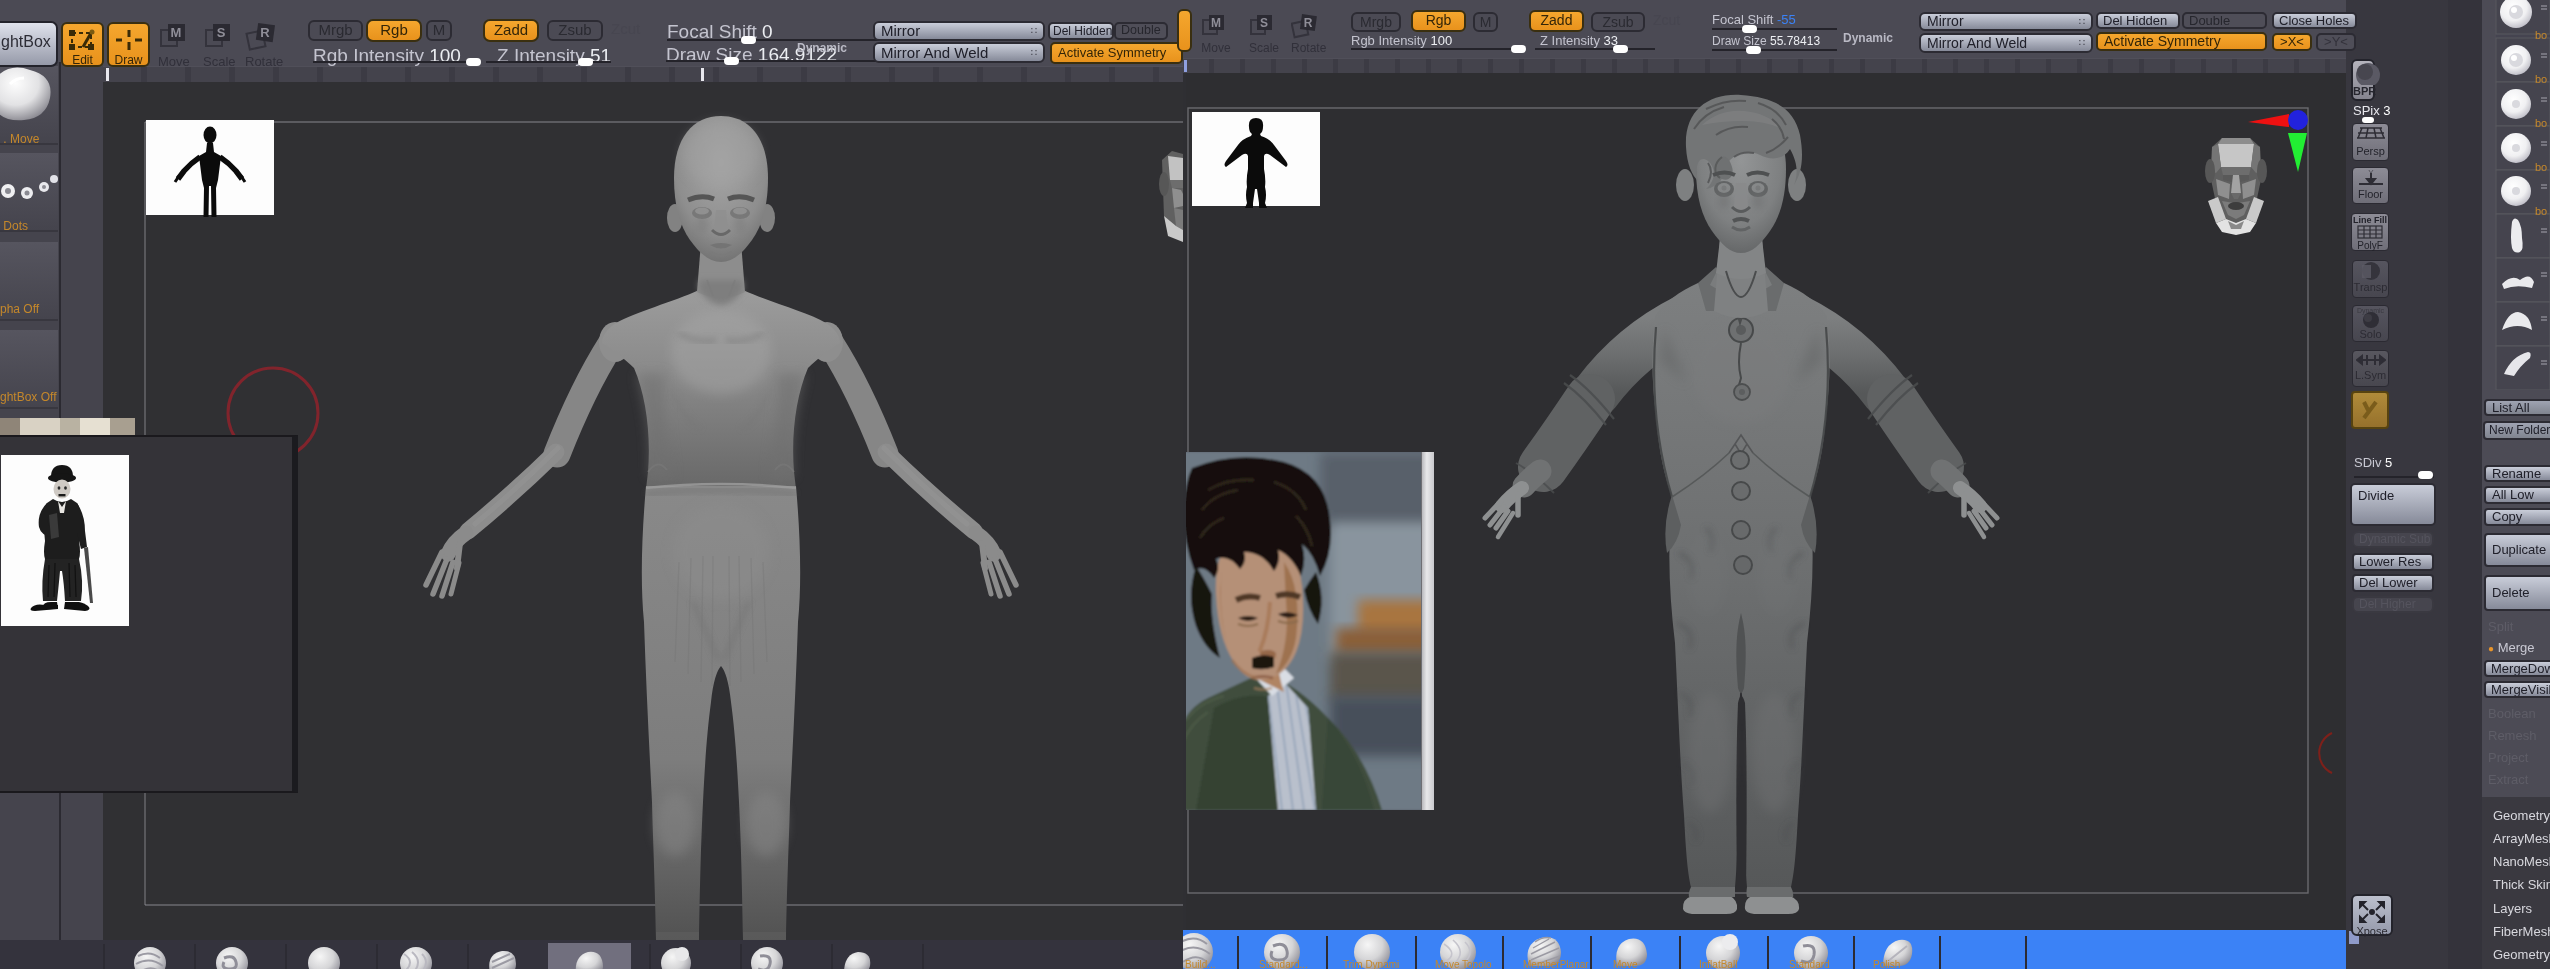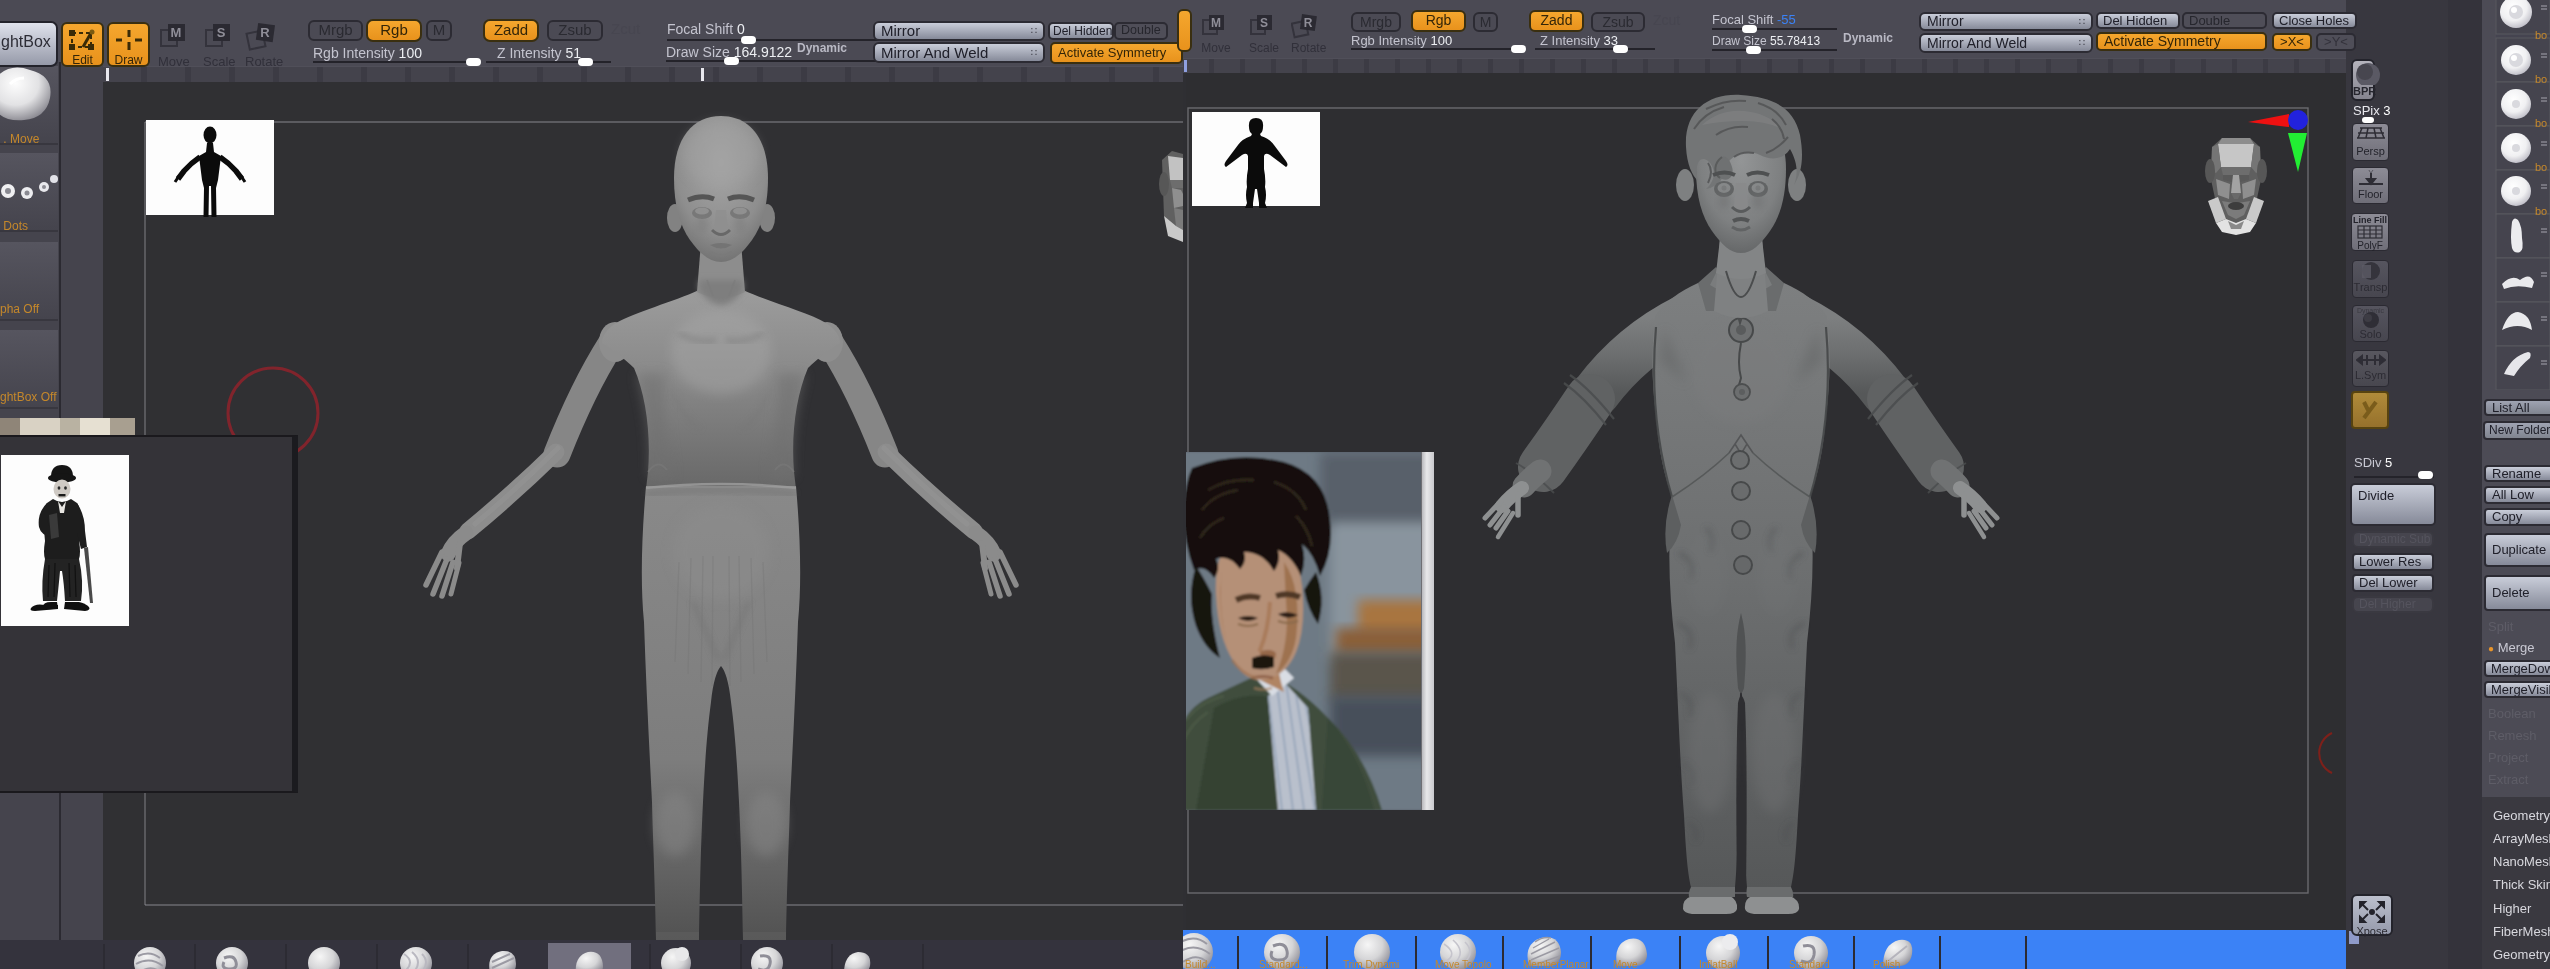--- a/index.html
+++ b/index.html
@@ -5,21 +5,21 @@
 .abs{position:absolute;}
 #root{position:relative;width:2550px;height:969px;background:#2f2f33;overflow:hidden;}
 .toolbar{background:#4b4a54;}
 .strip{background:#3b3a43;overflow:hidden;}
 .canvas{background:#303033;}
 .obtn{background:linear-gradient(#f5a72e,#e8921c);border:2px solid #3a2f10;border-radius:6px;color:#332508;text-align:center;white-space:nowrap;overflow:hidden;}
 .dbtn{background:transparent;border:2px solid #2c2b33;border-radius:6px;color:#2a2a31;text-align:center;white-space:nowrap;overflow:hidden;line-height:16px;}
 .dbtn2{background:#4f4e58;border:2px solid #2c2b33;border-radius:6px;color:#26262d;text-align:center;white-space:nowrap;overflow:hidden;line-height:13px;}
 .lbtn{background:linear-gradient(#c9cdd9,#868a99);border:2px solid #2c2b33;border-radius:6px;color:#20202a;white-space:nowrap;overflow:hidden;line-height:14px;}
 .gbtn{background:#46454e;border:2px solid #3a3941;border-radius:6px;color:#55545e;white-space:nowrap;overflow:hidden;line-height:13px;}
-.sliderlab{color:#c4c4cf;font-size:14px;white-space:nowrap;}
+.sliderlab{color:#c4c4cf;font-size:19px;white-space:nowrap;}
 .sline{position:absolute;height:2px;background:#24232a;}
 .shandle{position:absolute;width:15px;height:8px;background:#fff;border-radius:4px;}
 .olab{color:#c5882b;font-size:12px;text-align:center;}
 .sbbtn{background:linear-gradient(#56555f,#45444d);border-bottom:2px solid #38373f;}
 </style></head>
 <body>
 <div id="root">
 
 <div class="abs" id="lwin" style="left:0;top:0;width:1183px;height:969px;">
   <div class="abs toolbar" style="left:0;top:0;width:1183px;height:66px;"></div>
@@ -743,21 +743,21 @@
     <div class="abs lbtn" style="left:2px;top:681px;width:70px;height:17px;font-size:13px;padding-left:5px;border-radius:4px;">MergeVisibl</div>
     <div class="abs" style="left:6px;top:706px;color:#5e5d67;font-size:13px;">Boolean</div>
     <div class="abs" style="left:6px;top:728px;color:#5e5d67;font-size:13px;">Remesh</div>
     <div class="abs" style="left:6px;top:750px;color:#5e5d67;font-size:13px;">Project</div>
     <div class="abs" style="left:6px;top:772px;color:#5e5d67;font-size:13px;">Extract</div>
     <div class="abs" style="left:0;top:797px;width:68px;height:172px;background:#3a3940;"></div>
     <div class="abs" style="left:11px;top:808px;color:#d8d8de;font-size:13px;">Geometry</div>
     <div class="abs" style="left:11px;top:831px;color:#d8d8de;font-size:13px;">ArrayMesh</div>
     <div class="abs" style="left:11px;top:854px;color:#d8d8de;font-size:13px;">NanoMesh</div>
     <div class="abs" style="left:11px;top:877px;color:#d8d8de;font-size:13px;white-space:nowrap;">Thick Skin</div>
-    <div class="abs" style="left:11px;top:901px;color:#d8d8de;font-size:13px;">Higher</div>
+    <div class="abs" style="left:11px;top:901px;color:#d8d8de;font-size:13px;">Layers</div>
     <div class="abs" style="left:11px;top:924px;color:#d8d8de;font-size:13px;">FiberMesh</div>
     <div class="abs" style="left:11px;top:947px;color:#d8d8de;font-size:13px;white-space:nowrap;">Geometry I</div>
   </div>
   <div class="abs" id="rbottom" style="left:0;top:930px;width:1163px;height:39px;background:#3b82f6;">
     <svg width="1163" height="39">
       <defs>
             <radialGradient id="bsph2" cx="38%" cy="30%" r="75%">
               <stop offset="0" stop-color="#f6f6f6"></stop>
               <stop offset="55%" stop-color="#d5d5d7"></stop>
               <stop offset="100%" stop-color="#8e8d96"></stop>

